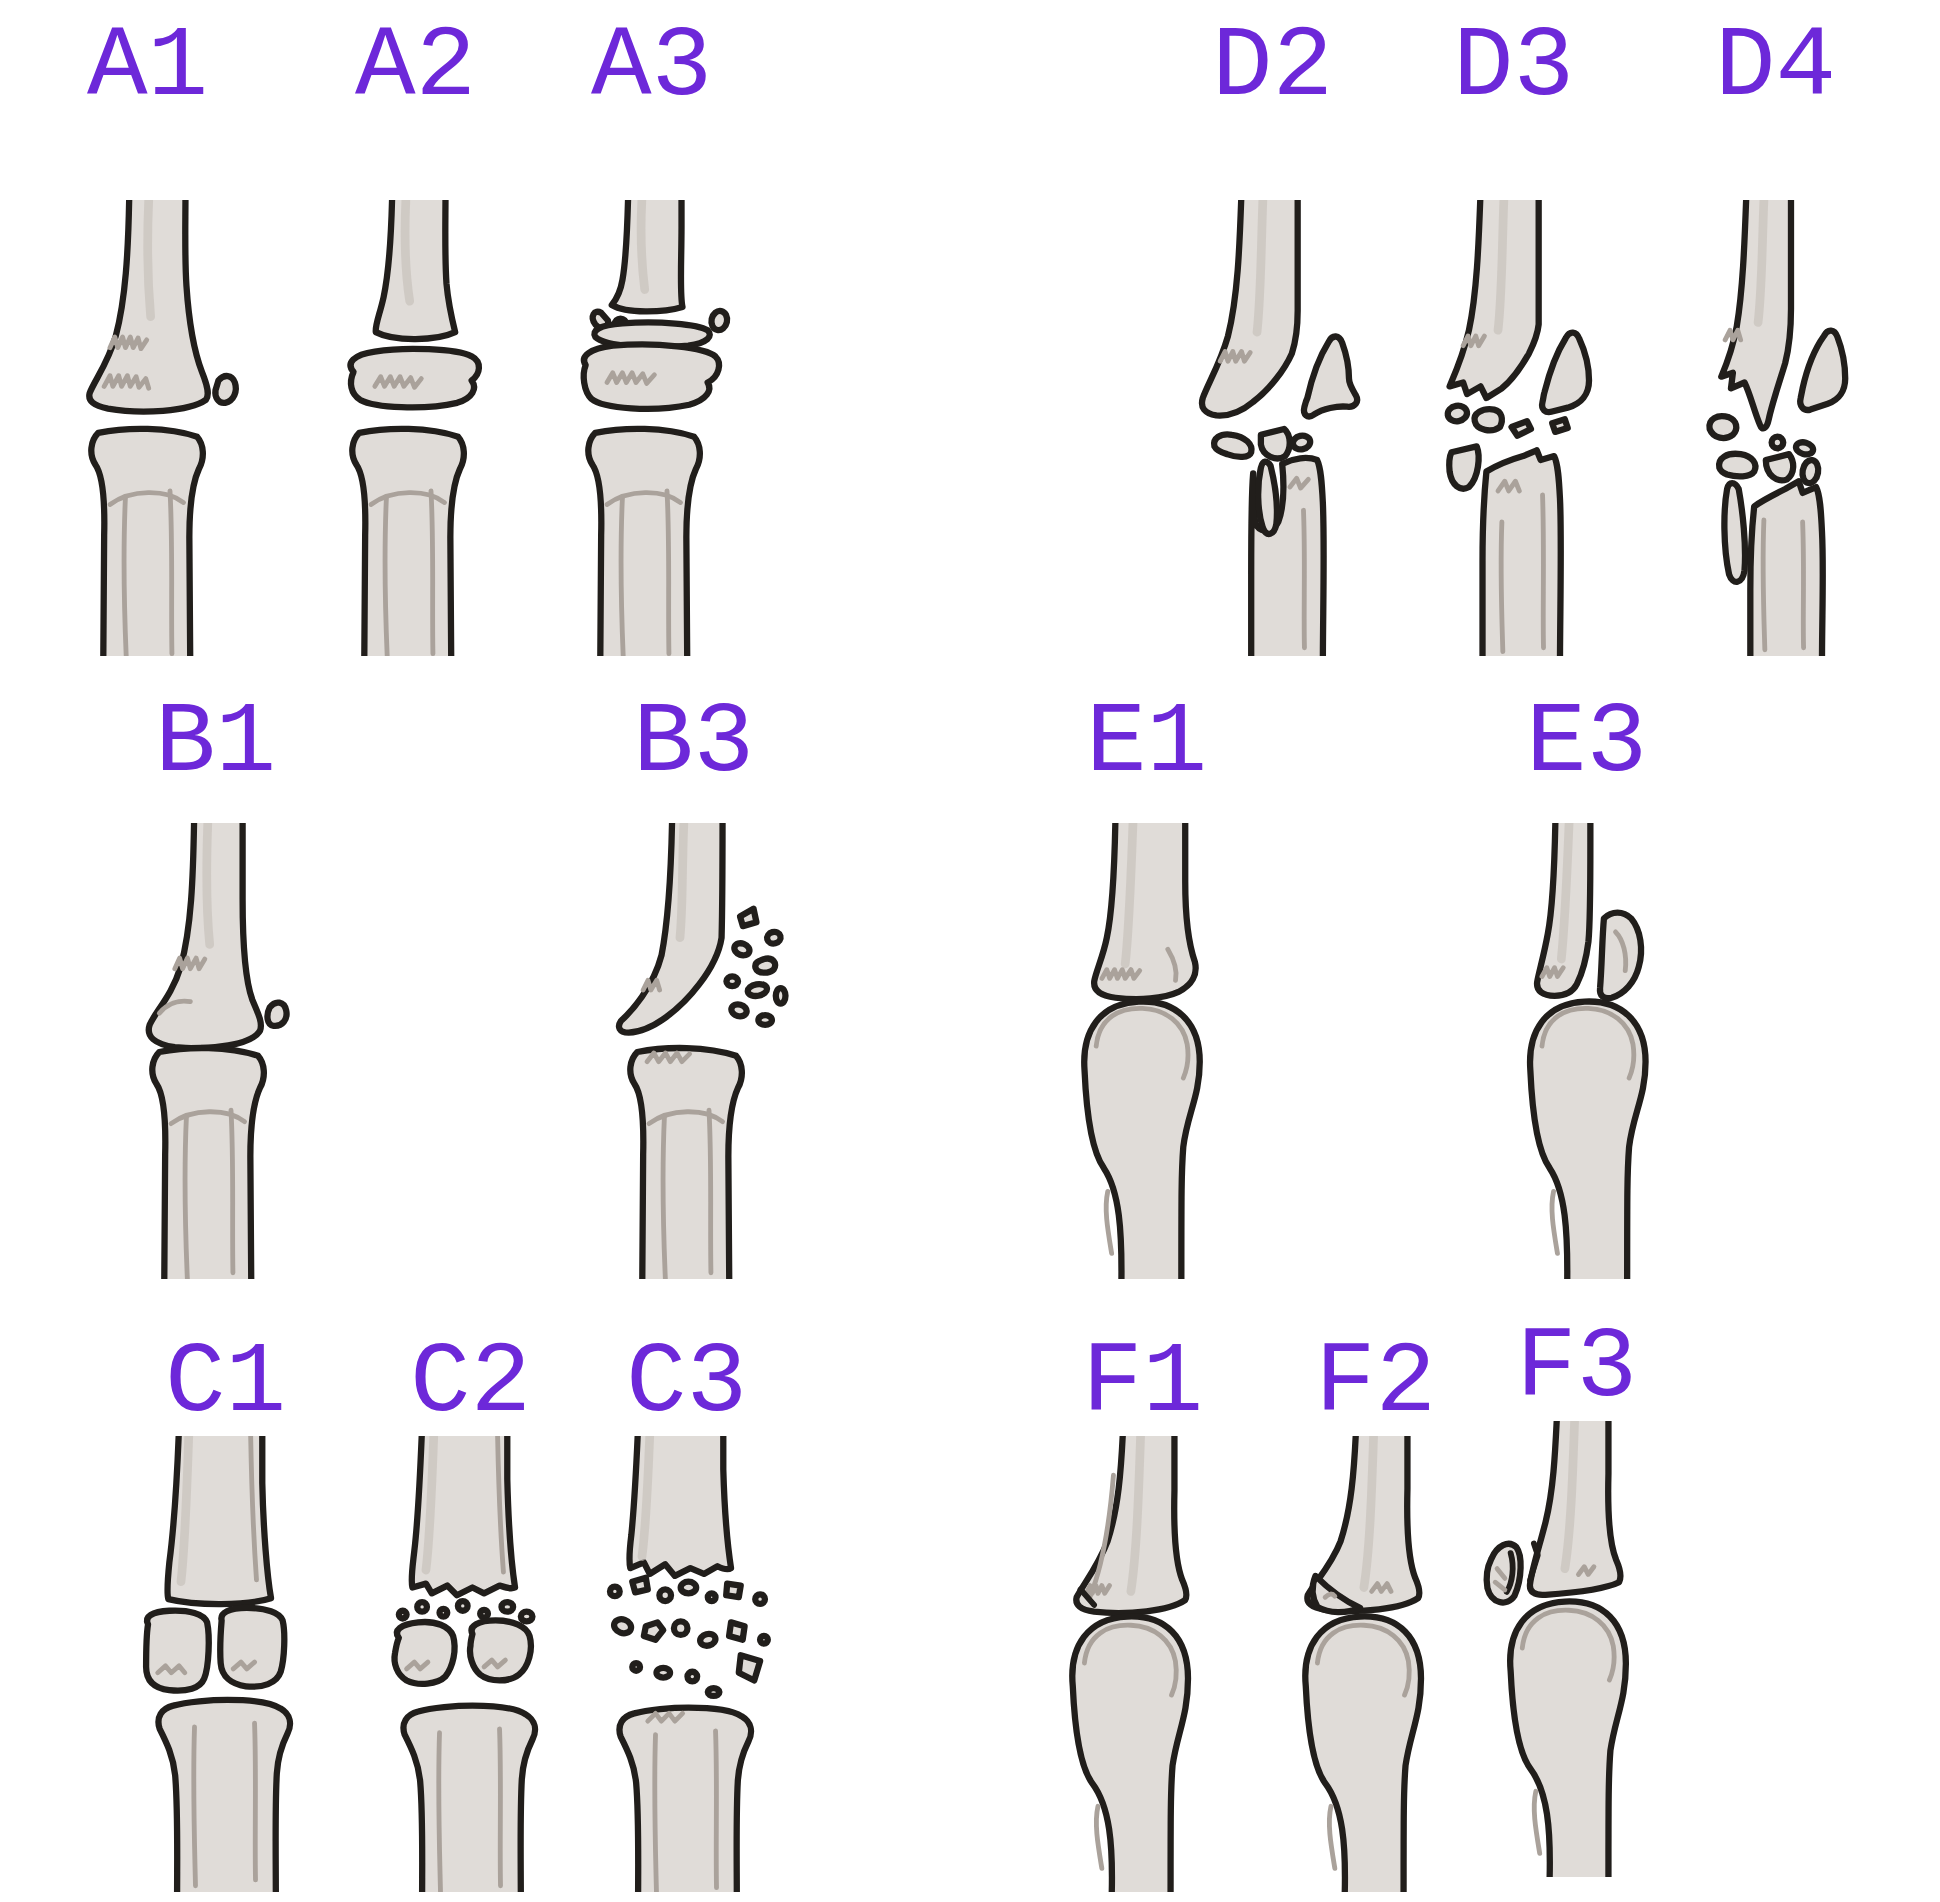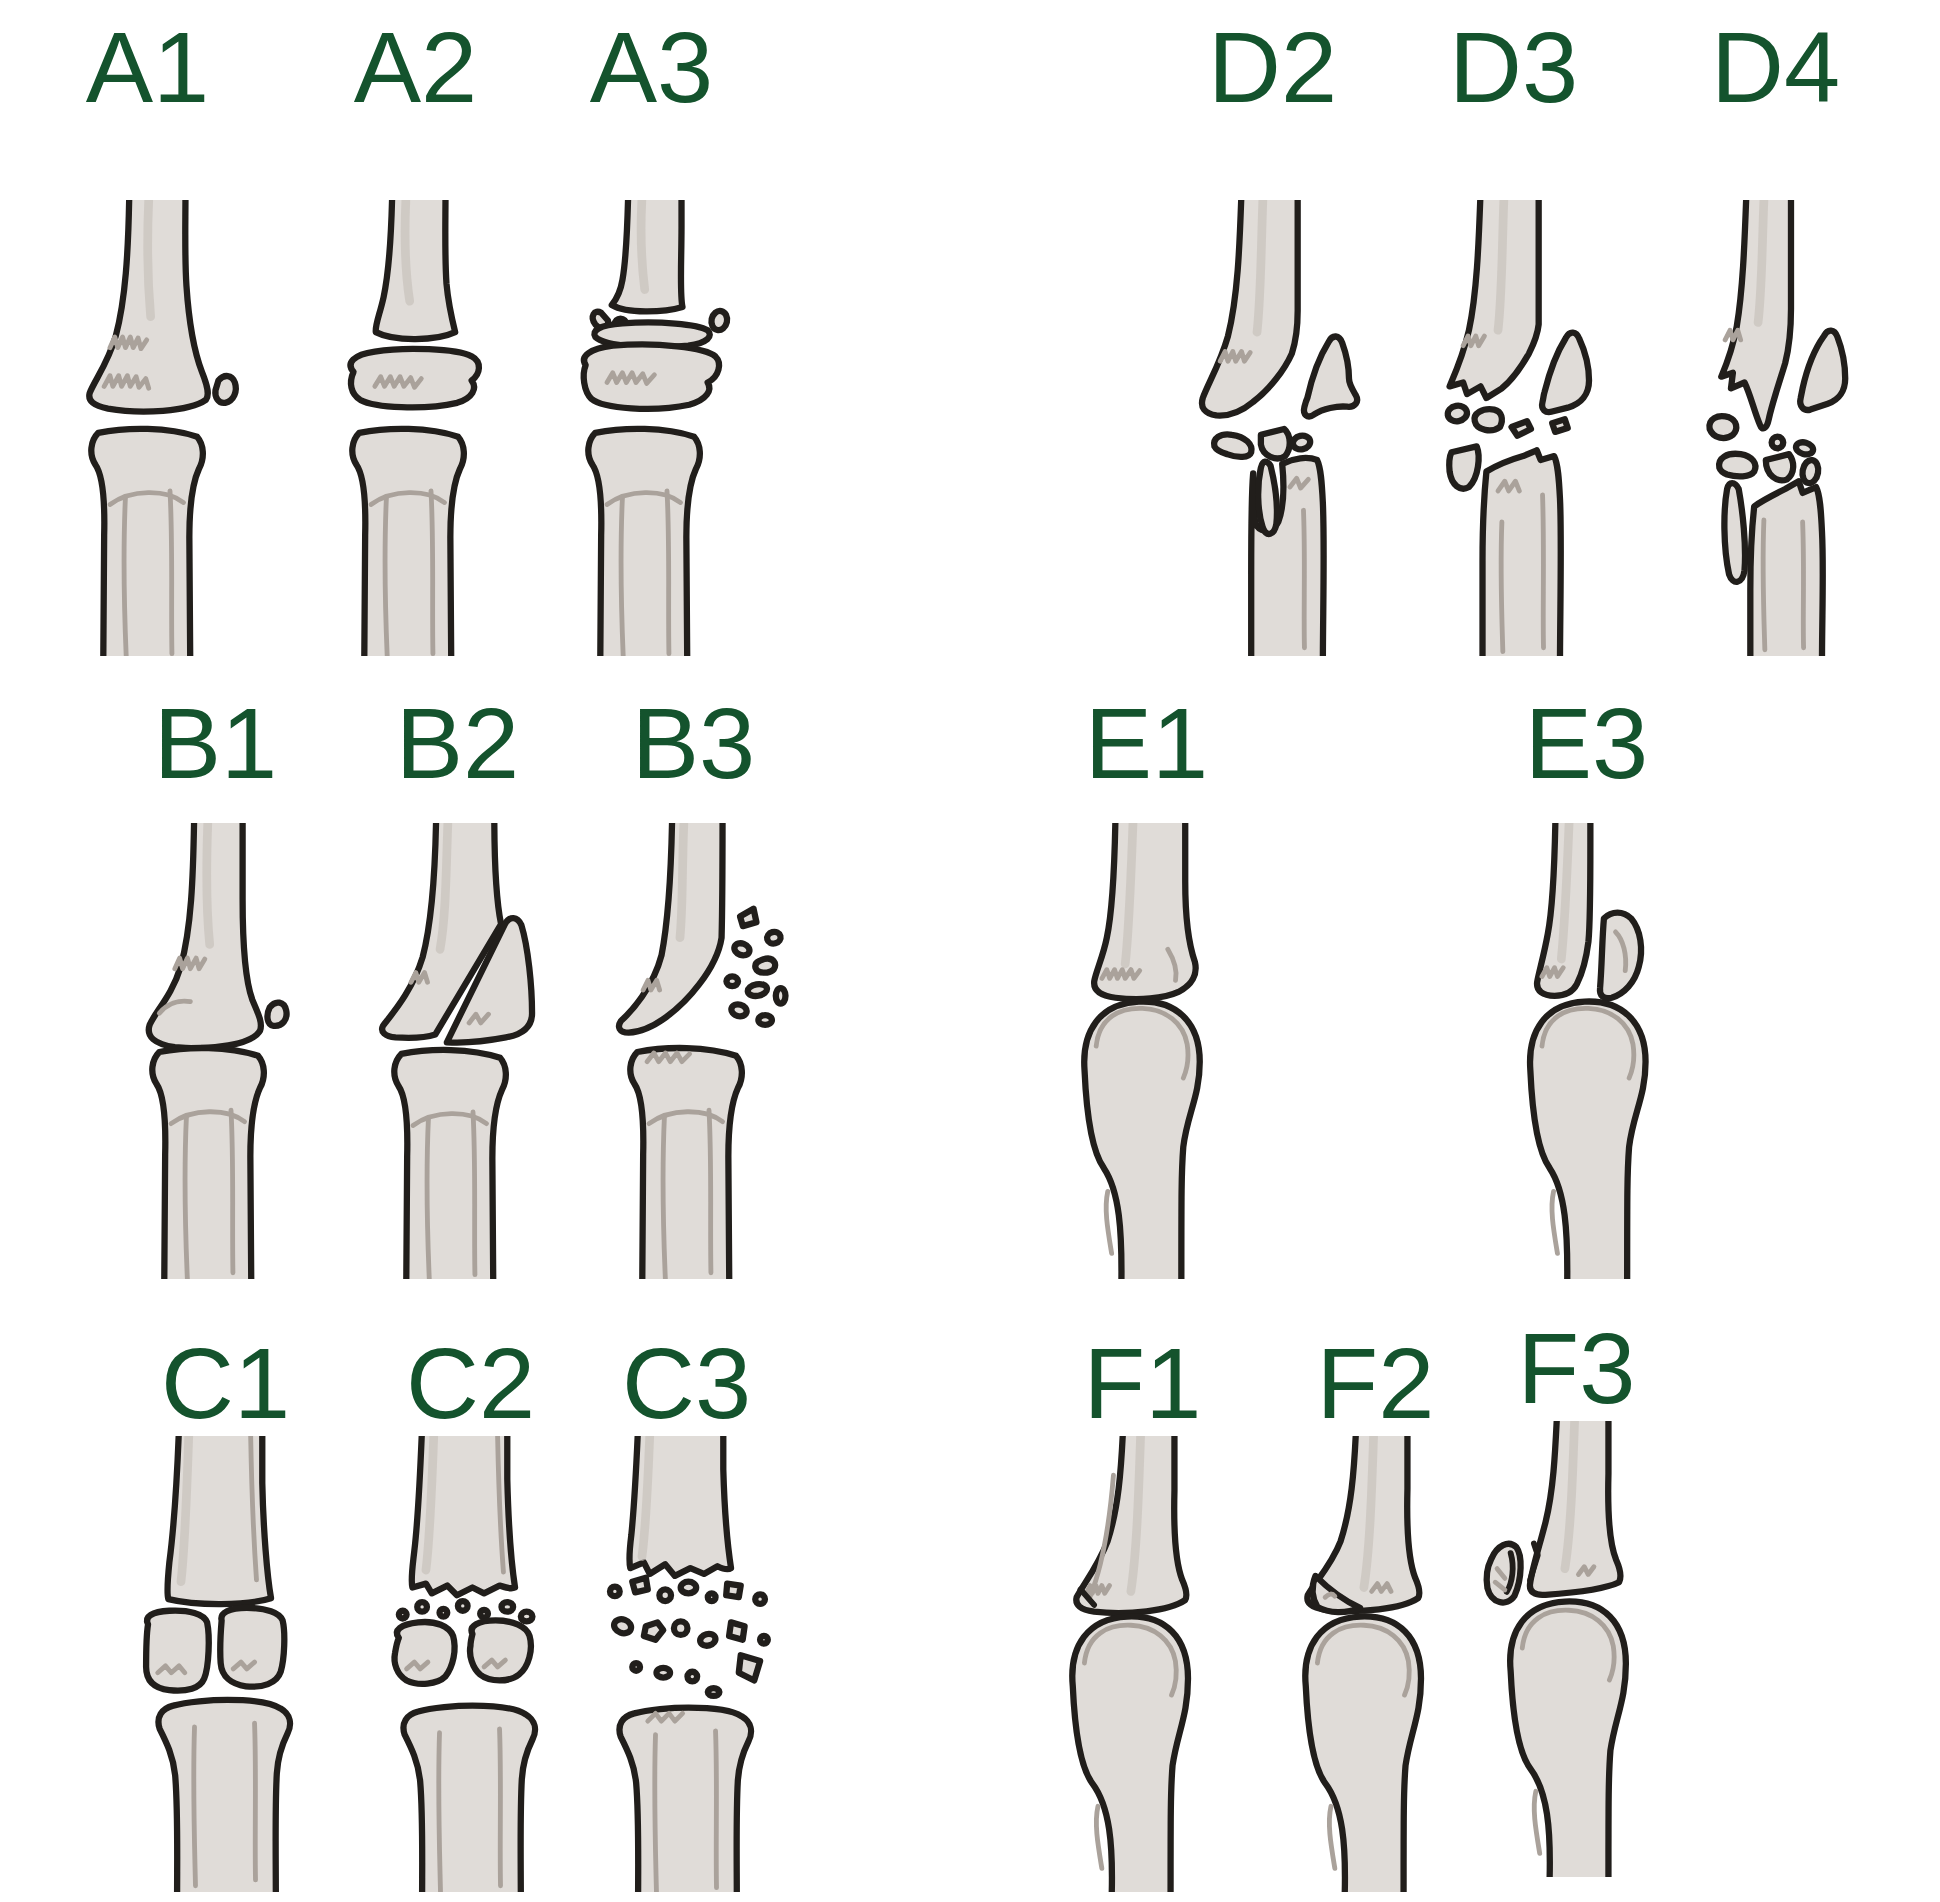--- a/index.html
+++ b/index.html
@@ -2,22 +2,22 @@
 <html><head>
 <meta charset="utf-8">
 <style>
   html,body{margin:0;padding:0;background:#ffffff;}
   #figure-root{
     position:relative;width:1941px;height:1903px;background:#ffffff;overflow:hidden;
     font-family:"Liberation Sans",sans-serif;
   }
   .panel{position:absolute;width:213px;display:flex;flex-direction:column;align-items:center;}
   .plabel{
-    font-family:Liberation Sans, sans-serif;font-weight:400;
-    font-size:101px;line-height:105px;color:#14532d;text-align:center;white-space:nowrap;
+    font-family:Liberation Mono, monospace;font-weight:400;
+    font-size:101px;line-height:105px;color:#6d28d9;text-align:center;white-space:nowrap;
   }
   .art{width:213px;height:456px;display:block;}
   .m1{margin-top:80px}.m2{margin-top:27px}.m3{margin-top:0}
   
   .bone{fill:#e0dcd8;stroke:#211e1b;stroke-width:6.5;stroke-linejoin:round;stroke-linecap:round;}
   .ink{fill:none;stroke:#211e1b;stroke-width:6;stroke-linejoin:round;stroke-linecap:round;}
   .det{fill:none;stroke:#aaa29b;stroke-width:5;stroke-linejoin:round;stroke-linecap:round;}
   .det2{fill:none;stroke:#c6c0ba;stroke-width:9;stroke-linecap:round;opacity:.65;}
 </style>
 </head>
@@ -199,37 +199,20 @@
       </g>
       <g>
         <path class="bone" d="M166,190 C172,182 181,184 183,193 C185,202 179,210 170,209 C163,208 162,198 166,190 Z"></path>
       </g>
       <g>
           <use href="#proxAB" transform="translate(0,6)"></use>
         </g>
     </svg>
   </div>
 
-  <div class="panel" style="left:351px;top:691px">
-    <div class="plabel">B2</div>
-    <svg class="art m2" viewBox="0 0 220 470">
-      <g>
-        <path class="bone" d="M88,-10 C87,55 83,104 74,138 C63,174 42,197 33,209 C30,215 35,220 46,221 C62,222 78,221 87,218 L155,104 C150,80 148,40 148,-10 Z"></path>
-        <path class="det2" d="M100,0 C98,55 98,95 92,130"></path>
-        <path class="det" d="M62,164 l5,-10 3,10 6,-10 3,10"></path>
-      </g>
-      <g>
-        <path class="bone" d="M99,226 L159,104 C164,95 172,96 176,105 C183,128 187,168 187,196 C187,210 177,218 160,221 C139,225 116,227 99,226 Z"></path>
-        <path class="det" d="M122,206 l7,-9 5,9 8,-9"></path>
-      </g>
-      <g>
-          <use href="#proxAB" transform="translate(0,8)"></use>
-        </g>
-    </svg>
-  </div>
 
   <div class="panel" style="left:587px;top:691px">
     <div class="plabel">B3</div>
     <svg class="art m2" viewBox="0 0 220 470">
       <g>
         <path class="bone" d="M88,-10 C87,52 84,100 77,136 C68,170 46,194 35,204 C31,210 33,216 43,216 C68,215 97,191 116,166 C129,149 137,131 139,118 C140,80 140,40 140,-10 Z"></path>
         <path class="det2" d="M100,0 C98,50 99,88 96,118"></path>
         <path class="det" d="M58,172 l5,-10 3,10 6,-10 3,10"></path>
       </g>
       <g>

